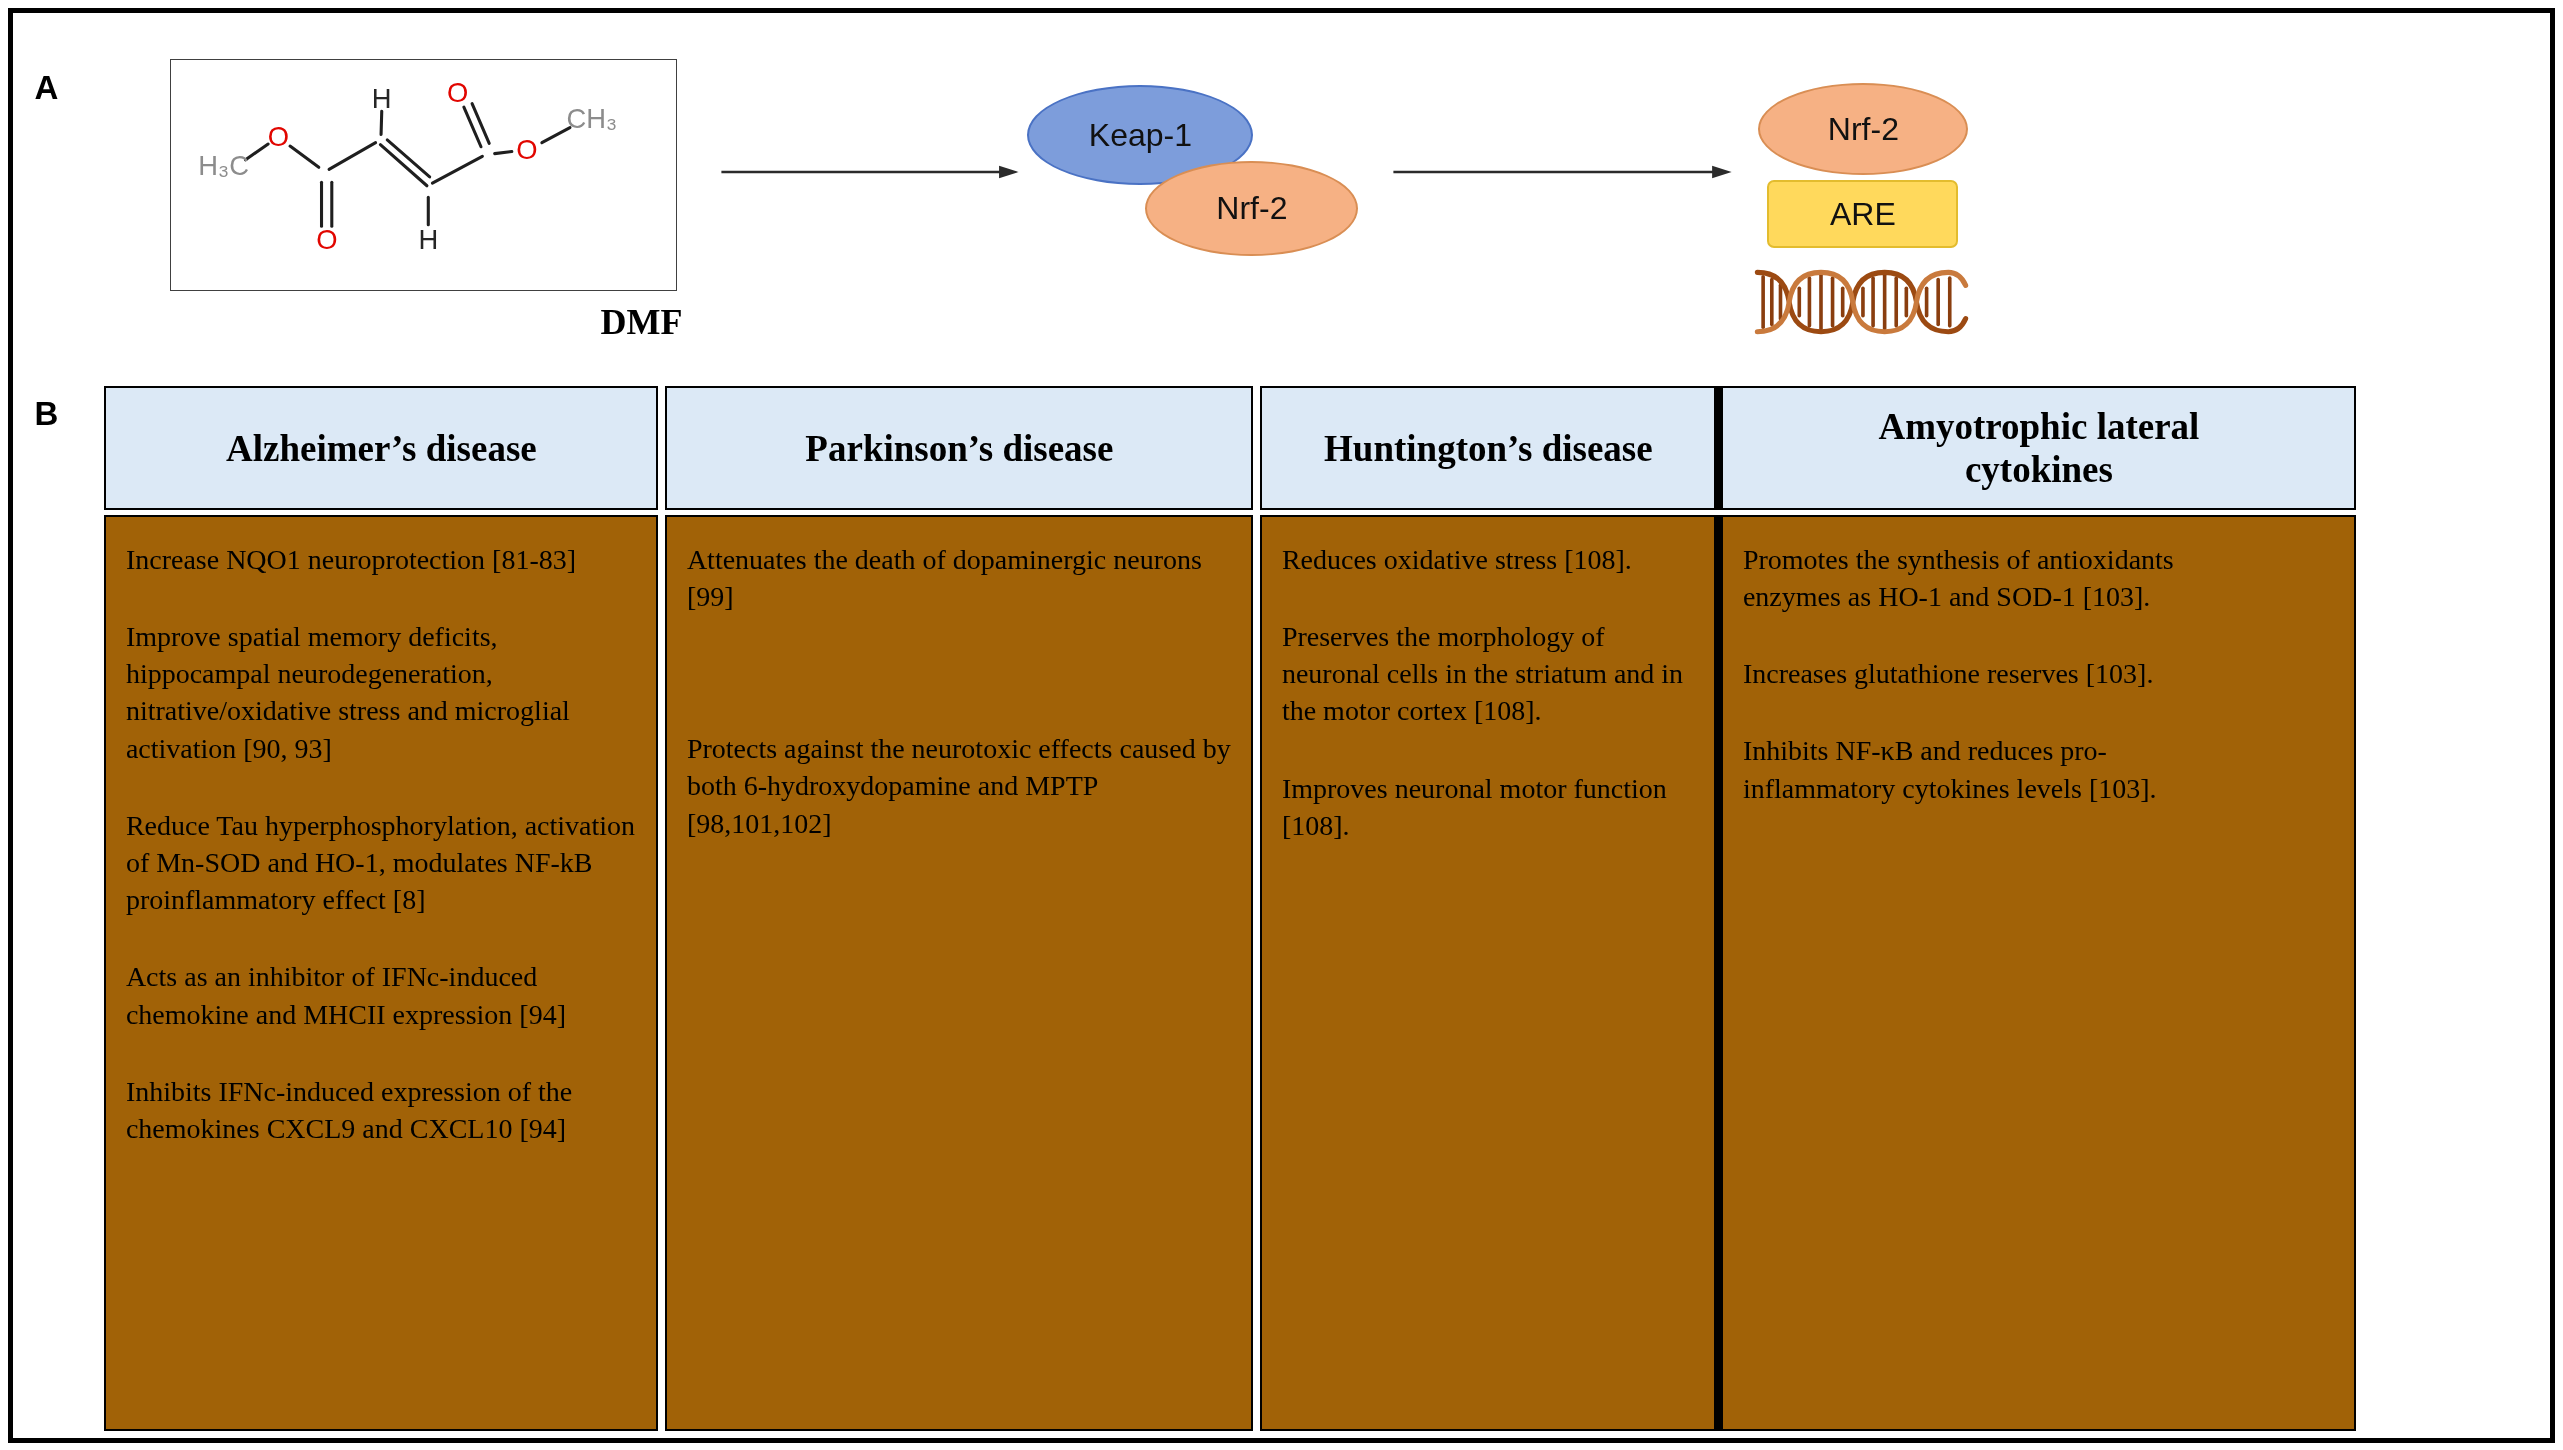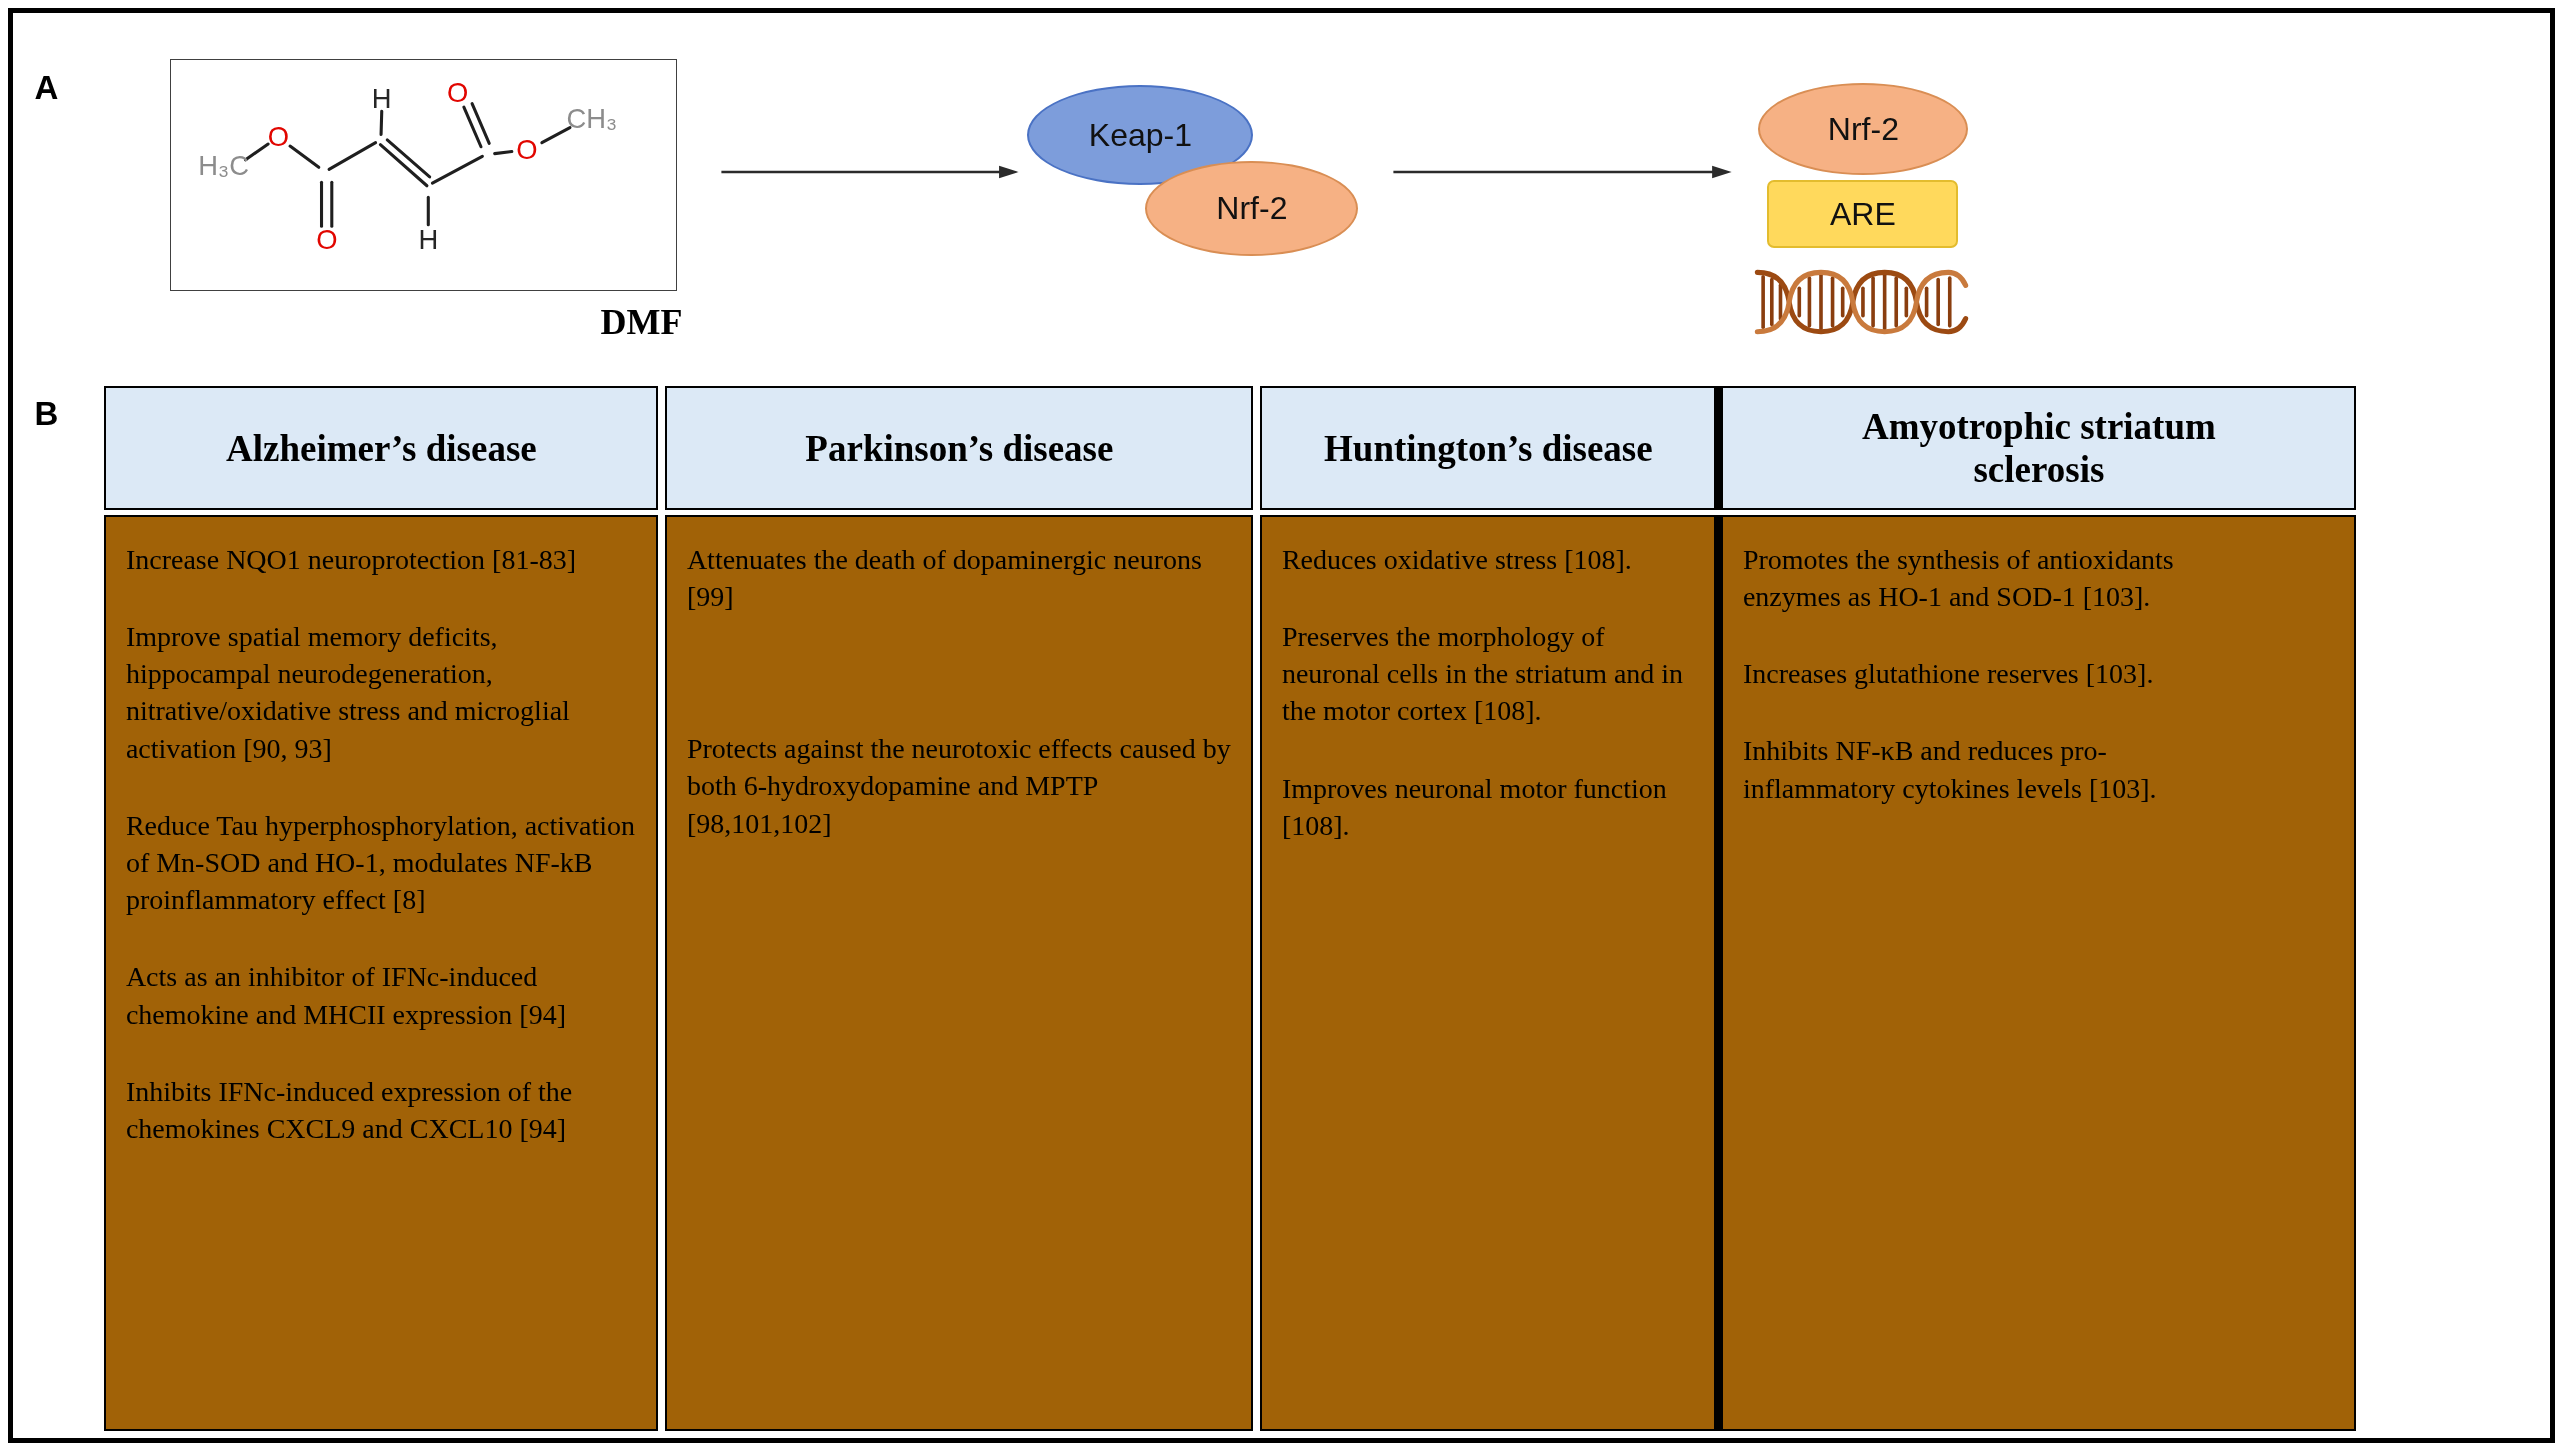--- a/index.html
+++ b/index.html
@@ -203,21 +203,21 @@
         </div>
         <div class="td">
           <p>Reduces oxidative stress [108].</p>
           <p>Preserves the morphology of neuronal cells in the striatum and in the motor cortex [108].</p>
           <p>Improves neuronal motor function [108].</p>
         </div>
       </div>
 
       <div class="col col-4">
         <div class="th">
-          <span>Amyotrophic striatum sclerosis</span>
+          <span>Amyotrophic lateral cytokines</span>
         </div>
         <div class="td">
           <p>Promotes the synthesis of antioxidants enzymes as HO-1 and SOD-1 [103].</p>
           <p>Increases glutathione reserves [103].</p>
           <p>Inhibits NF-κB and reduces pro-inflammatory cytokines levels [103].</p>
         </div>
       </div>
 
     </div>
   </div>

